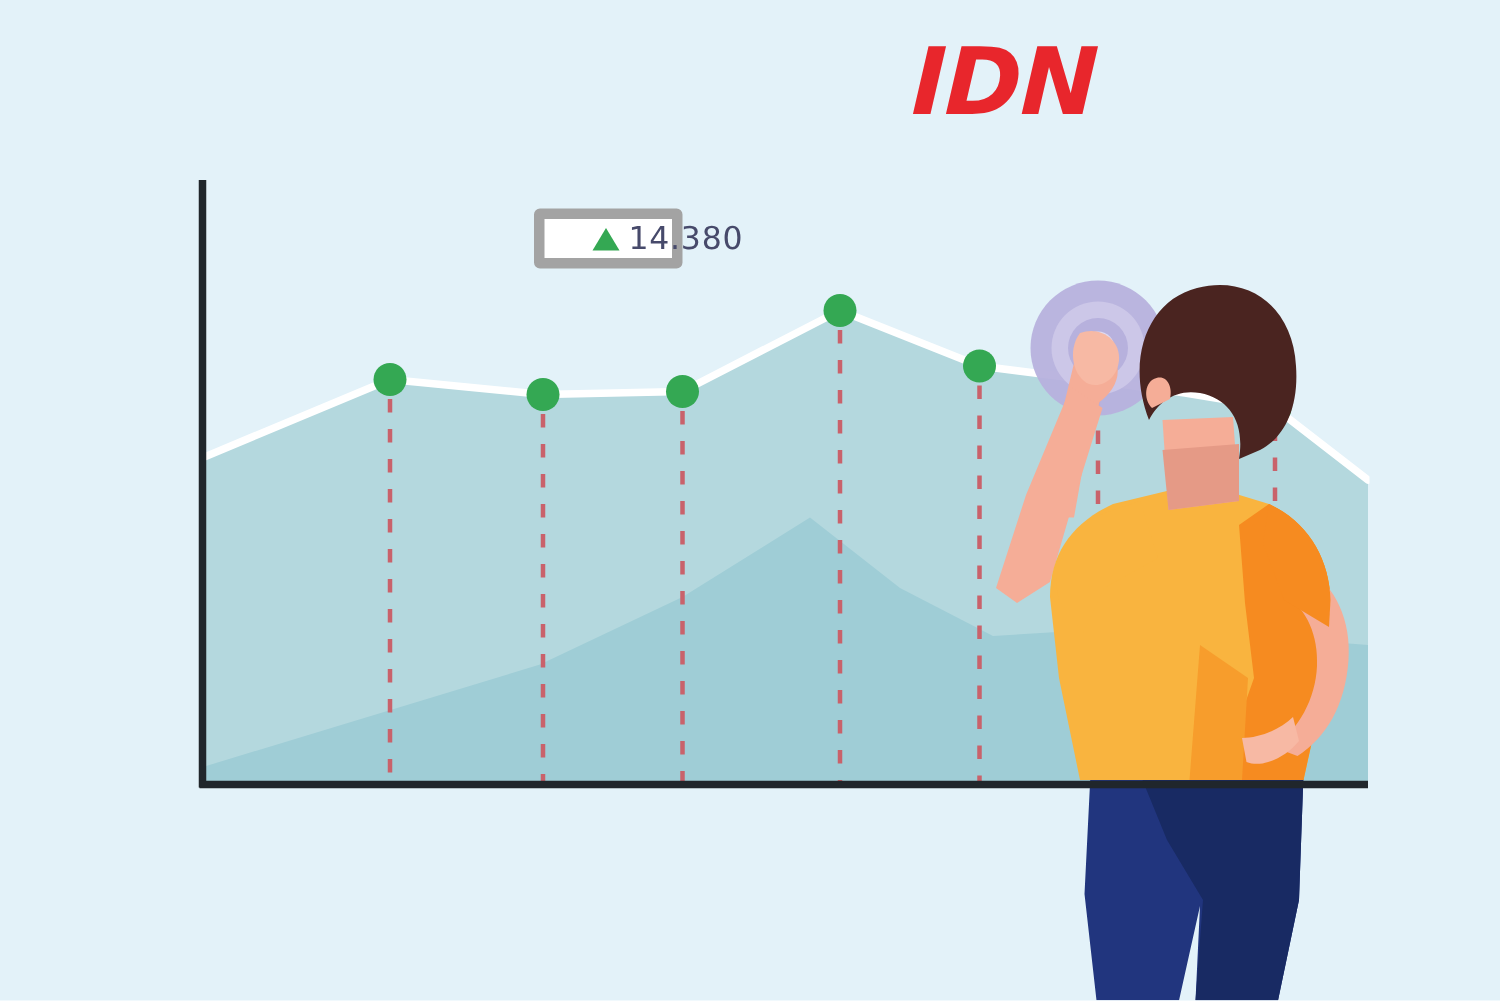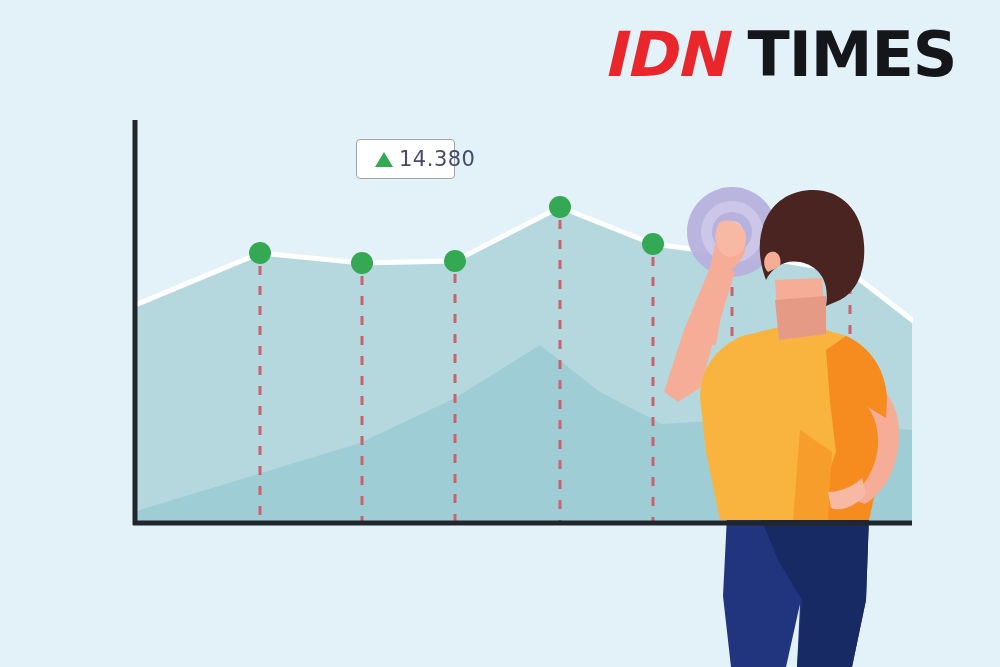--- a/index.html
+++ b/index.html
@@ -52,25 +52,25 @@
     position: absolute;
     left: 0;
     top: 0;
   }
   
   .tooltip {
     position: absolute;
     display: flex;
     align-items: center;
     background: #ffffff;
-    border: 1px solid #a3a3a3;
+    border: 7px solid #a3a3a3;
     border-radius: 4px;
     box-sizing: border-box;
     height: 40px;
-    padding: 0 18px;
+    padding: 0 32px;
   }
   .tooltip .tri {
     width: 0;
     height: 0;
     border-left: 9px solid transparent;
     border-right: 9px solid transparent;
     border-bottom: 15px solid #34a853;
     margin-right: 6px;
     flex: 0 0 auto;
   }
@@ -182,21 +182,20 @@
     </g>
 
     <g>
       <line x1="135" y1="120" x2="135" y2="525" stroke="#20262b" stroke-width="5"></line>
       <line x1="133" y1="523" x2="912" y2="523" stroke="#20262b" stroke-width="5"></line>
     </g>
   </svg>
 
   <div id="brand">
     <span class="idn">IDN</span>
-    <span class="times">TIMES</span>
   </div>
 
   <div class="tooltip" id="tooltip-1">
     <span class="tri"></span>
     <span class="val">14.380</span>
   </div>
 
 
 </div>
 

